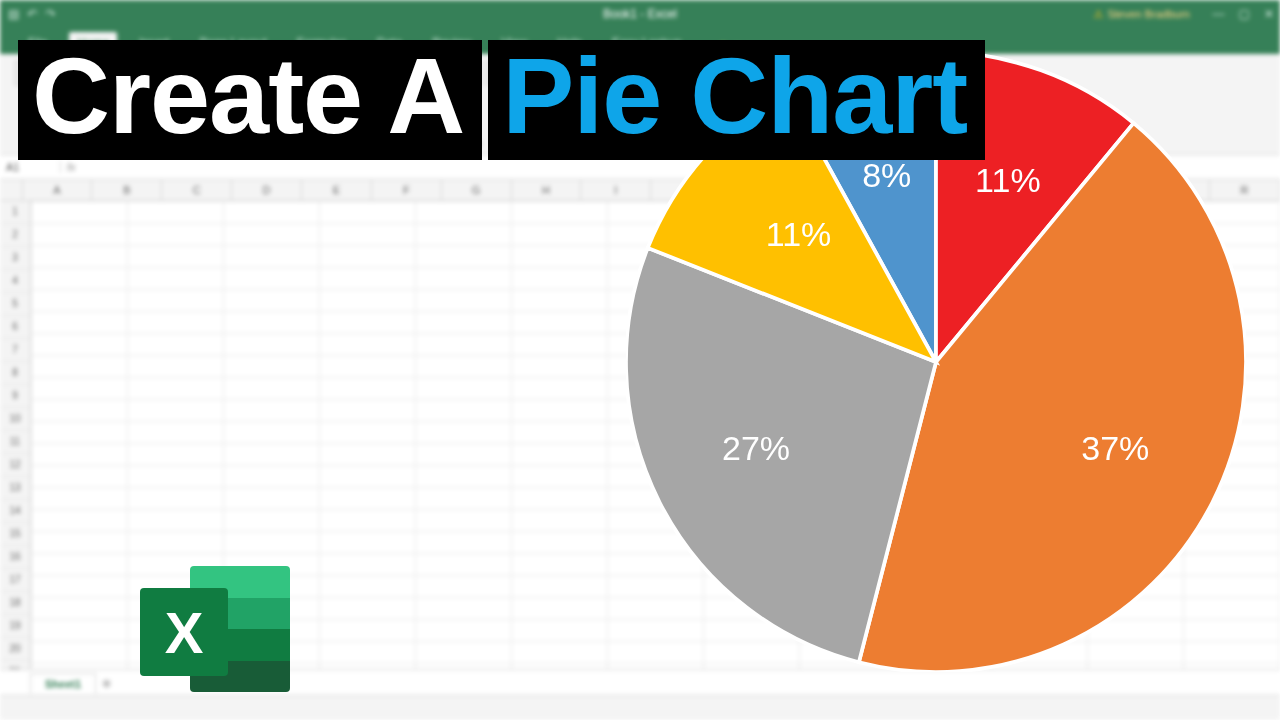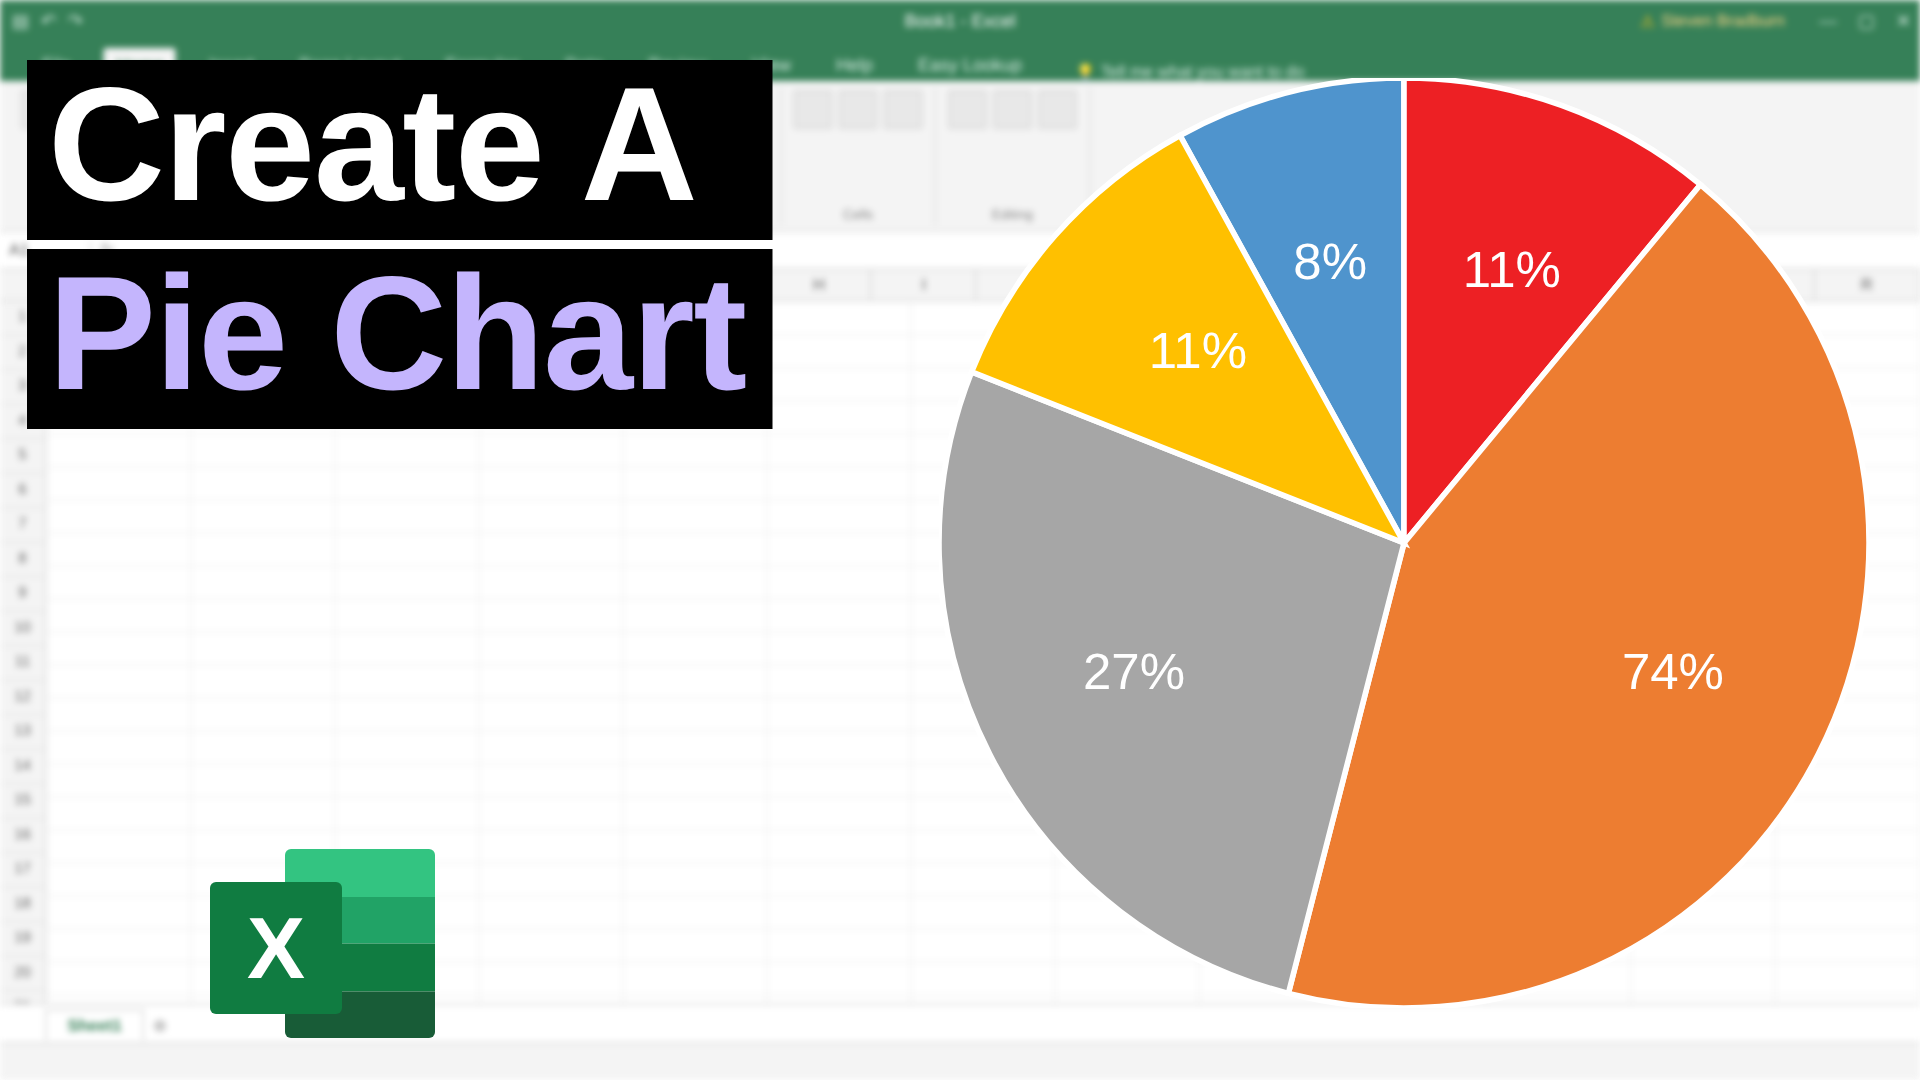--- a/index.html
+++ b/index.html
@@ -35,24 +35,24 @@
          background-image:
            linear-gradient(#e8e8e8 1px,transparent 1px),
            linear-gradient(90deg,#e8e8e8 1px,transparent 1px);
          background-size:96px 22px;}
   .status-bar{position:absolute;bottom:0;left:0;right:0;height:24px;background:#f3f3f3;border-top:1px solid #d4d4d4;}
   .sheet-tabs{position:absolute;bottom:24px;left:0;right:0;height:26px;background:#fff;border-top:1px solid #d4d4d4;display:flex;align-items:center;padding-left:30px;font-size:11px;}
   .sheet-tab{padding:4px 14px;border:1px solid #d4d4d4;border-bottom:none;background:#fff;color:#217346;font-weight:600;}
   .sheet-add{margin-left:6px;color:#888;}
 
   
-  .overlay-titles{position:absolute;left:18px;top:40px;display:flex;flex-direction:column;gap:6px;z-index:50;}
+  .overlay-titles{position:absolute;left:18px;top:40px;display:flex;flex-direction:row;gap:6px;z-index:50;}
   .ot{display:inline-block;background:#000;padding:2px 18px 10px 14px;font-weight:800;letter-spacing:-1px;line-height:1;}
   .ot.white{color:#fff;}
-  .ot.yellow{color:#c4b5fd;}
+  .ot.yellow{color:#0ea5e9;}
   #ot1{font-size:108px;}
   #ot2{font-size:108px;}
   #ot3{font-size:108px;}
 
   
   .xl-logo{position:absolute;left:140px;top:560px;width:150px;height:140px;z-index:50;}
   .xl-back{position:absolute;right:0;top:6px;width:100px;height:126px;border-radius:4px;overflow:hidden;}
   .xl-back div{height:25%;}
   .xl-b1{background:#33c481;} .xl-b2{background:#21a366;} .xl-b3{background:#107c41;} .xl-b4{background:#185c37;}
   .xl-front{position:absolute;left:0;top:28px;width:88px;height:88px;background:#107c41;border-radius:4px;display:flex;align-items:center;justify-content:center;color:#fff;font-size:58px;font-weight:700;font-family:Arial,sans-serif;}
@@ -235,19 +235,19 @@
           <path d="M 0 0 L -0.48175367410171505 -0.8763066800438637 A 1 1 0 0 1 2.83276944882399e-16 -1 Z" fill="#4f94cd" stroke="#fff" stroke-width="0.012"></path>
           <path d="M 0 0 L 2.83276944882399e-16 -1 A 1 1 0 0 1 0.6374239897486899 -0.770513242775789 Z" fill="#ed2024" stroke="#fff" stroke-width="0.012"></path>
           <path d="M 0 0 L 0.6374239897486899 -0.770513242775789 A 1 1 0 0 1 -0.24868988716485463 0.9685831611286312 Z" fill="#ed7d31" stroke="#fff" stroke-width="0.012"></path>
           <path d="M 0 0 L -0.24868988716485463 0.9685831611286312 A 1 1 0 0 1 -0.9297764858882515 -0.3681245526846779 Z" fill="#a6a6a6" stroke="#fff" stroke-width="0.012"></path>
           <path d="M 0 0 L -0.9297764858882515 -0.3681245526846779 A 1 1 0 0 1 -0.48175367410171527 -0.8763066800438636 Z" fill="#ffc000" stroke="#fff" stroke-width="0.012"></path>
         </g>
     </svg>
     <div id="pie-labels">
         <div class="slice-label" style="left: 236.202px; top: 103.838px;">8%</div>
         <div class="slice-label" style="left: 349.105px; top: 109.163px;">11%</div>
-        <div class="slice-label" style="left: 455.251px; top: 377.257px;">74%</div>
+        <div class="slice-label" style="left: 455.251px; top: 377.257px;">37%</div>
         <div class="slice-label" style="left: 96px; top: 377.257px; text-align: right;">27%</div>
         <div class="slice-label" style="left: 139.829px; top: 162.896px;">11%</div>
       </div>
   </div>
 
 </div>
 
 </body></html>

